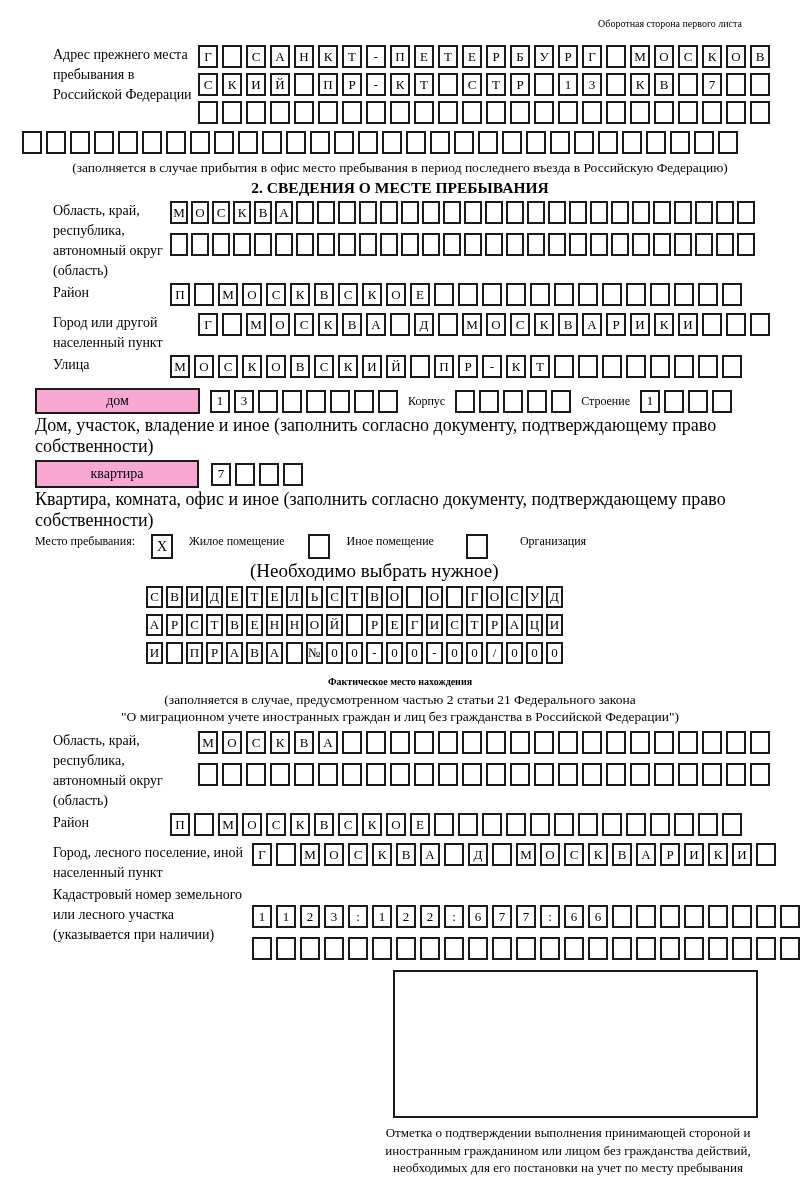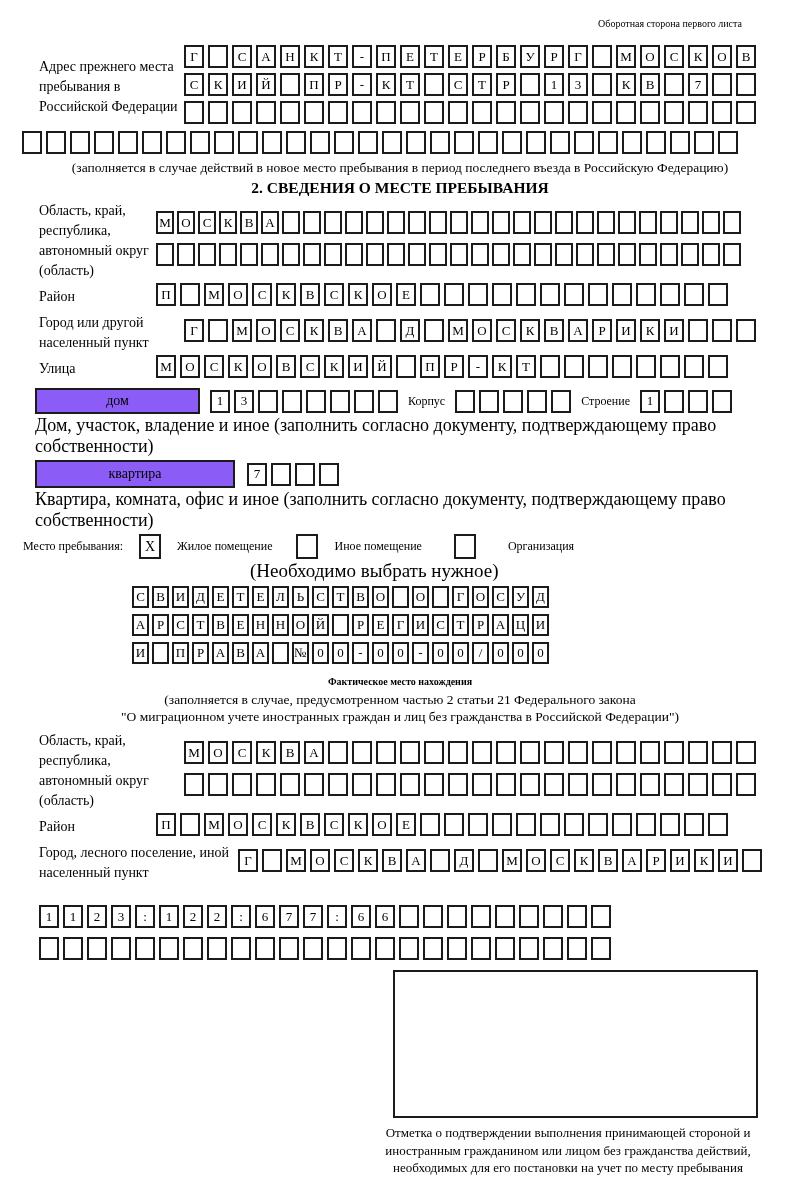--- a/index.html
+++ b/index.html
@@ -5,44 +5,44 @@
   html,body{margin:0;padding:0;}
   body{
     width:800px;height:1180px;background:#ffffff;color:#000;
     font-family:"Liberation Serif","DejaVu Serif",serif;
     overflow:hidden;position:relative;
   }
   .top-note{margin-top:18px;padding-right:58px;text-align:right;font-size:10px;}
   .lbl{font-size:14px;line-height:20px;}
   .caption{font-size:13.5px;line-height:17px;text-align:center;margin-top:2px;}
   .sec-title{font-weight:bold;text-align:center;font-size:15.5px;margin:3px 0 4px 0;}
-  .field{display:flex;margin-left:39px;margin-bottom:2px;align-items:center;}
+  .field{display:flex;margin-left:53px;margin-bottom:2px;align-items:flex-start;}
   .w145{width:145px;flex:0 0 145px;}
   .w117{width:117px;flex:0 0 117px;}
   .w199{width:199px;flex:0 0 199px;}
   .w215{width:215px;flex:0 0 215px;}
   .boxrow{display:flex;gap:4px;margin-bottom:5px;}
   .boxrow.gapbelow{margin-bottom:9px;}
   .cell{
     flex:0 0 auto;width:20px;height:23px;box-sizing:border-box;
     border:2px solid #1b1b1b;display:flex;align-items:center;justify-content:center;
     font-size:13px;background:#fff;
   }
   .sm .cell{width:18px;height:23px;}
   .sm{gap:3px;}
   .doc-row .cell{width:17px;height:22px;}
   .doc-row{gap:3px;margin-bottom:6px;}
   .fullrow{margin-left:22px;margin-top:0;}
   .labelbox{
     box-sizing:border-box;border:2px solid #1b1b1b;display:flex;
-    align-items:center;justify-content:center;font-size:14px;background:#8b5cf6;
+    align-items:center;justify-content:center;font-size:14px;background:#f9a8d4;
   }
   .domrow{display:flex;align-items:center;margin-left:35px;margin-top:5px;gap:4px;}
   .inline-lbl{font-size:12px;margin:0 6px;white-space:nowrap;}
-  .cbrow{display:flex;align-items:center;margin-left:23px;margin-top:3px;}
+  .cbrow{display:flex;align-items:flex-start;margin-left:35px;margin-top:3px;}
   .cb{
     box-sizing:border-box;width:22px;height:25px;border:2px solid #1b1b1b;
     display:flex;align-items:center;justify-content:center;font-size:14px;margin:0 10px;
   }
   .hint{font-size:19px;margin-left:250px;margin-top:1px;}
   .leftcap{font-size:18px;margin-left:35px;margin-top:1px;}
   .doc-rows{margin-left:93px;}
   .stamp-box{
     box-sizing:border-box;margin:5px 0 0 393px;width:365px;height:148px;
     border:2px solid #1b1b1b;background:#fff;
@@ -166,21 +166,21 @@
     <span class="cell"></span>
     <span class="cell"></span>
     <span class="cell"></span>
     <span class="cell"></span>
     <span class="cell"></span>
     <span class="cell"></span>
     <span class="cell"></span>
     <span class="cell"></span>
     <span class="cell"></span>
   </div>
-<div class="caption">(заполняется в случае действий в новое место пребывания в период последнего въезда в Российскую Федерацию)</div>
+<div class="caption">(заполняется в случае прибытия в офис место пребывания в период последнего въезда в Российскую Федерацию)</div>
 
 <div class="sec-title">2. СВЕДЕНИЯ О МЕСТЕ ПРЕБЫВАНИЯ</div>
 
 <div class="field">
   <div class="lbl w117">Область, край, республика, автономный округ (область)</div>
   <div class="rows-col">
     <div class="boxrow sm gapbelow">
         <span class="cell">М</span>
         <span class="cell">О</span>
         <span class="cell">С</span>
@@ -357,21 +357,21 @@
   <div class="boxrow" style="margin-bottom:0;">
       <span class="cell">1</span>
       <span class="cell"></span>
       <span class="cell"></span>
       <span class="cell"></span>
     </div>
 </div>
 <div class="leftcap">Дом, участок, владение и иное (заполнить согласно документу, подтверждающему право собственности)</div>
 
 <div class="domrow" style="margin-top:3px;">
-  <div class="labelbox" style="width:200px;height:28px;">квартира</div>
+  <div class="labelbox" style="width:164px;height:28px;">квартира</div>
   <div class="boxrow" style="margin-bottom:0;margin-left:8px;">
       <span class="cell">7</span>
       <span class="cell"></span>
       <span class="cell"></span>
       <span class="cell"></span>
     </div>
 </div>
 <div class="leftcap">Квартира, комната, офис и иное (заполнить согласно документу, подтверждающему право собственности)</div>
 
 <div class="cbrow">
@@ -573,20 +573,21 @@
       <span class="cell">А</span>
       <span class="cell">Р</span>
       <span class="cell">И</span>
       <span class="cell">К</span>
       <span class="cell">И</span>
       <span class="cell"></span>
     </div>
 </div>
 
 <div class="field">
+  <div class="lbl w199">Кадастровый номер земельного или лесного участка (указывается при наличии)</div>
   <div class="rows-col" style="margin-top:20px;">
     <div class="boxrow gapbelow">
         <span class="cell">1</span>
         <span class="cell">1</span>
         <span class="cell">2</span>
         <span class="cell">3</span>
         <span class="cell">:</span>
         <span class="cell">1</span>
         <span class="cell">2</span>
         <span class="cell">2</span>

